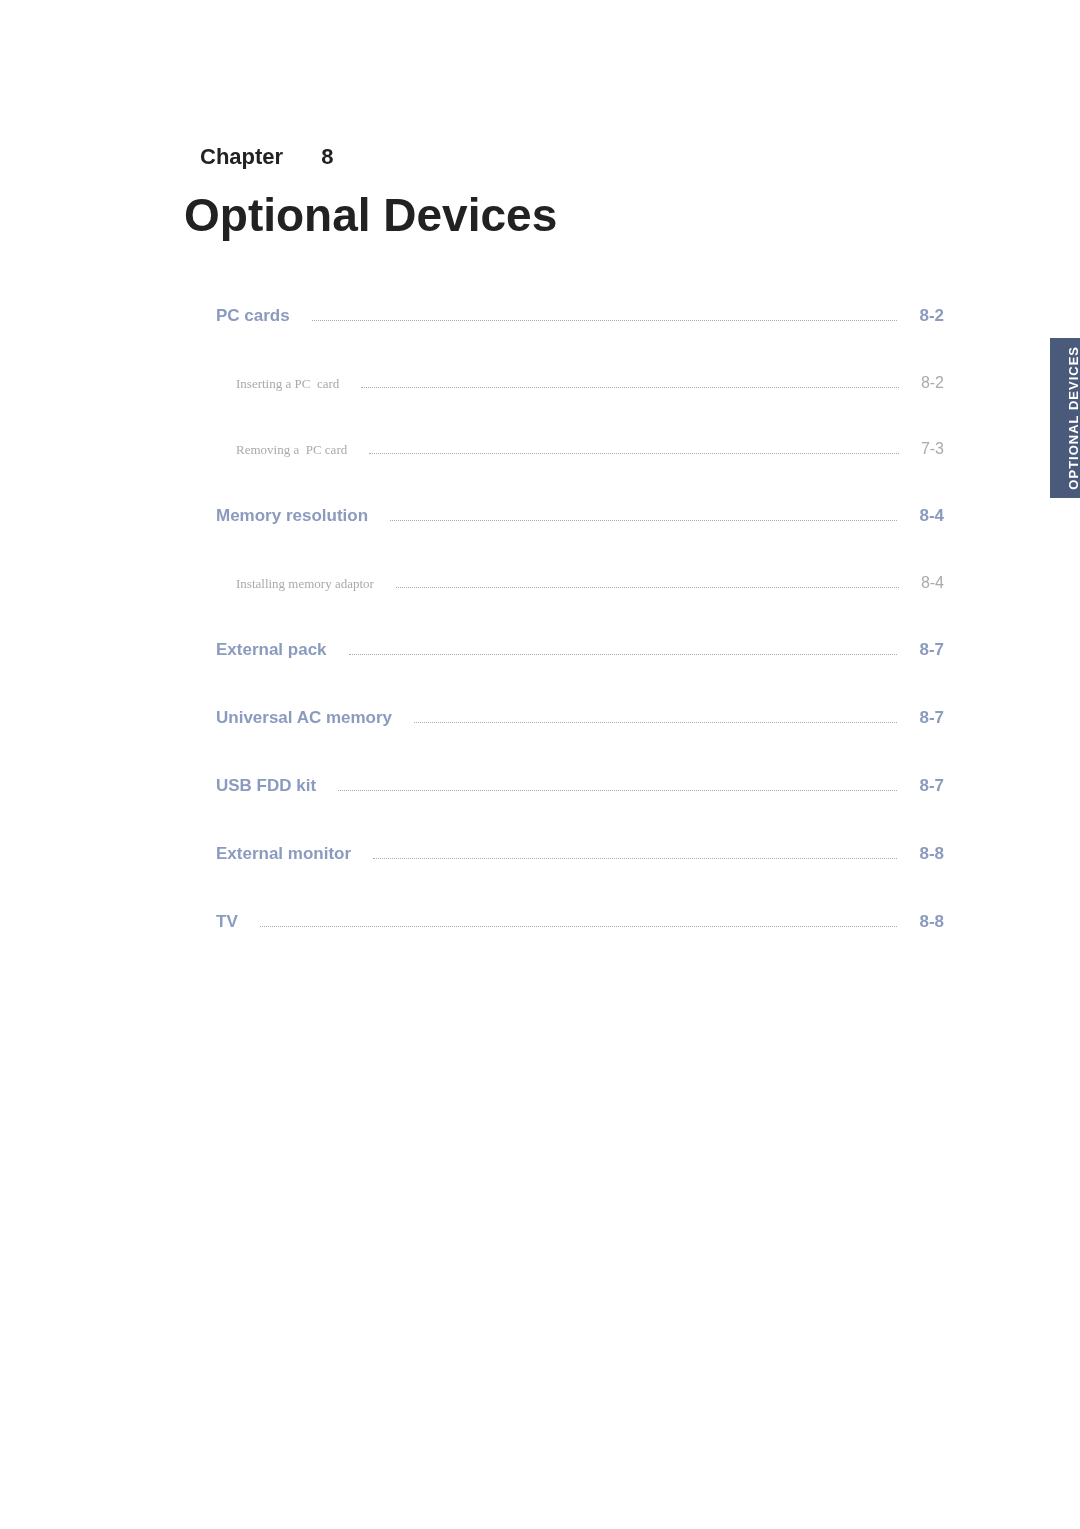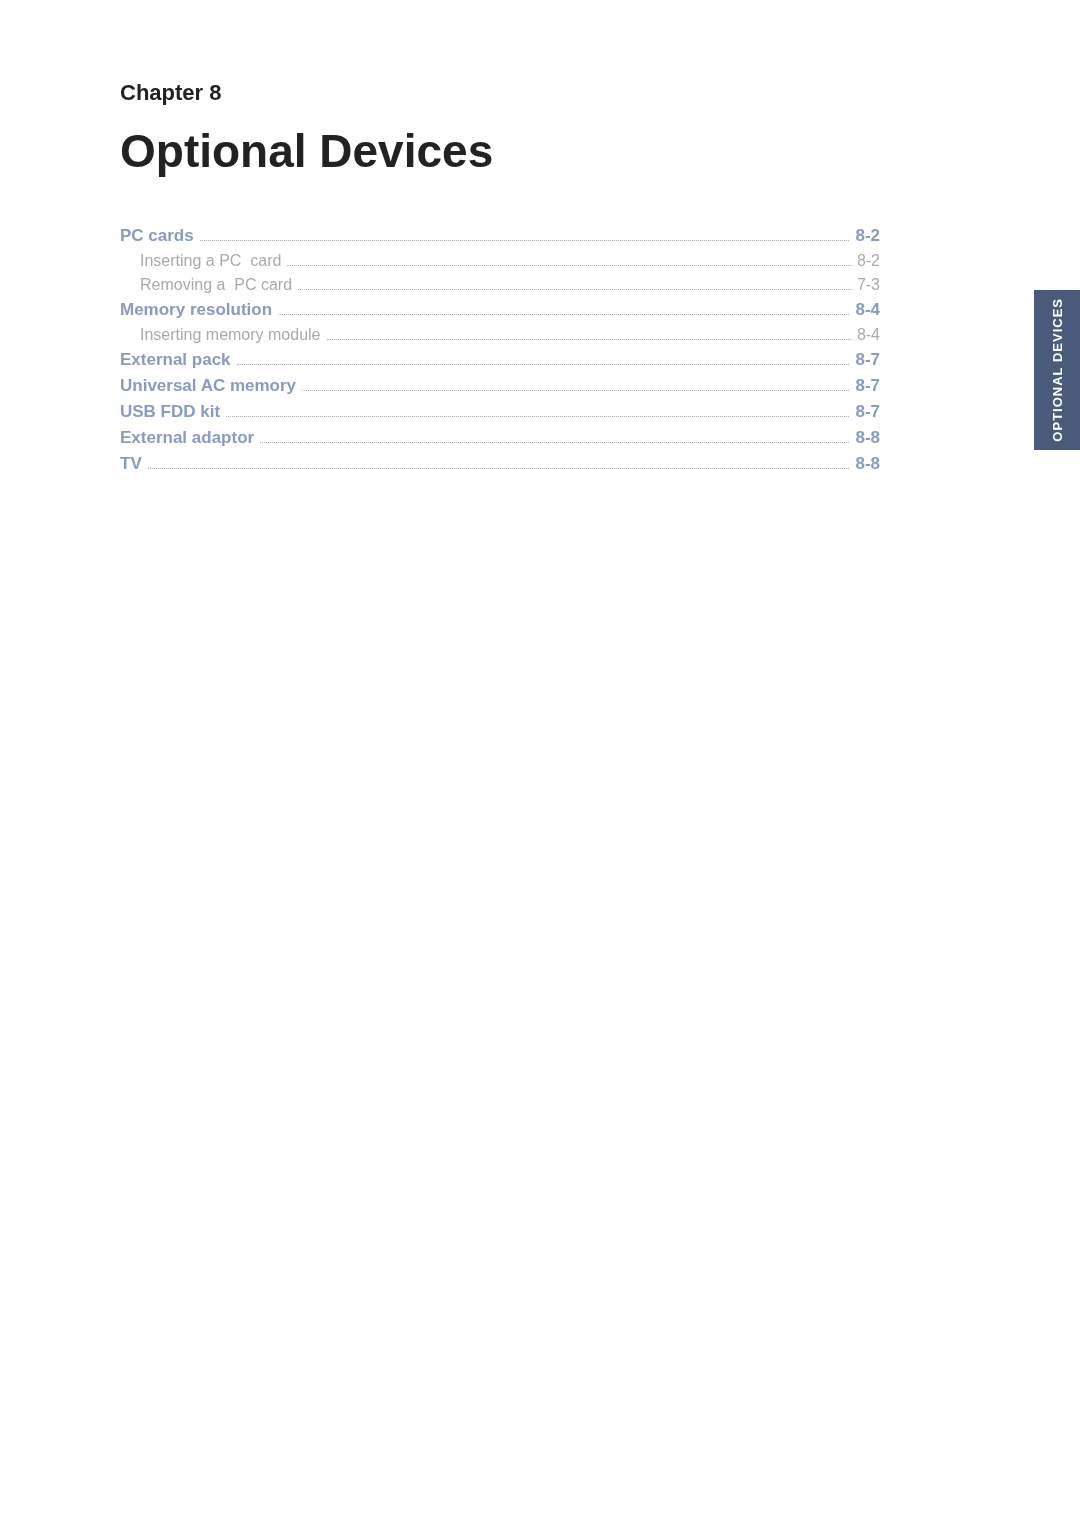--- a/index.html
+++ b/index.html
@@ -1,16 +1,16 @@
 <!DOCTYPE html>
 <html><head>
   <meta charset="utf-8">
   <style>
     * {
-      margin: 0;
+      margin: 16px;
       padding: 0;
       box-sizing: border-box;
     }
 
     body {
       width: 1080px;
       min-height: 1529px;
       background: #ffffff;
       font-family: Arial, sans-serif;
       position: relative;
@@ -51,24 +51,25 @@
 
     .toc-label {
       white-space: nowrap;
       font-size: 17px;
       color: #8a9bbf;
       font-weight: bold;
     }
 
     .toc-label-sub {
       white-space: nowrap;
-      font-size: 16px;
+      font-size: 13px;
       color: #aaa;
       font-weight: normal;
       padding-left: 20px;
+      font-family: Liberation Serif, serif;
     }
 
     .toc-dots {
       flex: 1;
       border-bottom: 1px dotted #aaa;
       margin: 0 6px;
       margin-bottom: 4px;
       min-width: 30px;
     }
 
@@ -138,41 +139,41 @@
         <span class="toc-label-sub">Removing a&nbsp; PC card</span>
         <span class="toc-dots"></span>
         <span class="toc-page-sub">7-3</span>
       </div>
       <div class="toc-row">
         <span class="toc-label">Memory resolution</span>
         <span class="toc-dots"></span>
         <span class="toc-page">8-4</span>
       </div>
       <div class="toc-row">
-        <span class="toc-label-sub">Inserting memory module</span>
+        <span class="toc-label-sub">Installing memory adaptor</span>
         <span class="toc-dots"></span>
         <span class="toc-page-sub">8-4</span>
       </div>
       <div class="toc-row">
         <span class="toc-label">External pack</span>
         <span class="toc-dots"></span>
         <span class="toc-page">8-7</span>
       </div>
       <div class="toc-row">
         <span class="toc-label">Universal AC memory</span>
         <span class="toc-dots"></span>
         <span class="toc-page">8-7</span>
       </div>
       <div class="toc-row">
         <span class="toc-label">USB FDD kit</span>
         <span class="toc-dots"></span>
         <span class="toc-page">8-7</span>
       </div>
       <div class="toc-row">
-        <span class="toc-label">External adaptor</span>
+        <span class="toc-label">External monitor</span>
         <span class="toc-dots"></span>
         <span class="toc-page">8-8</span>
       </div>
       <div class="toc-row">
         <span class="toc-label">TV</span>
         <span class="toc-dots"></span>
         <span class="toc-page">8-8</span>
       </div>
     </div>
 </div>

